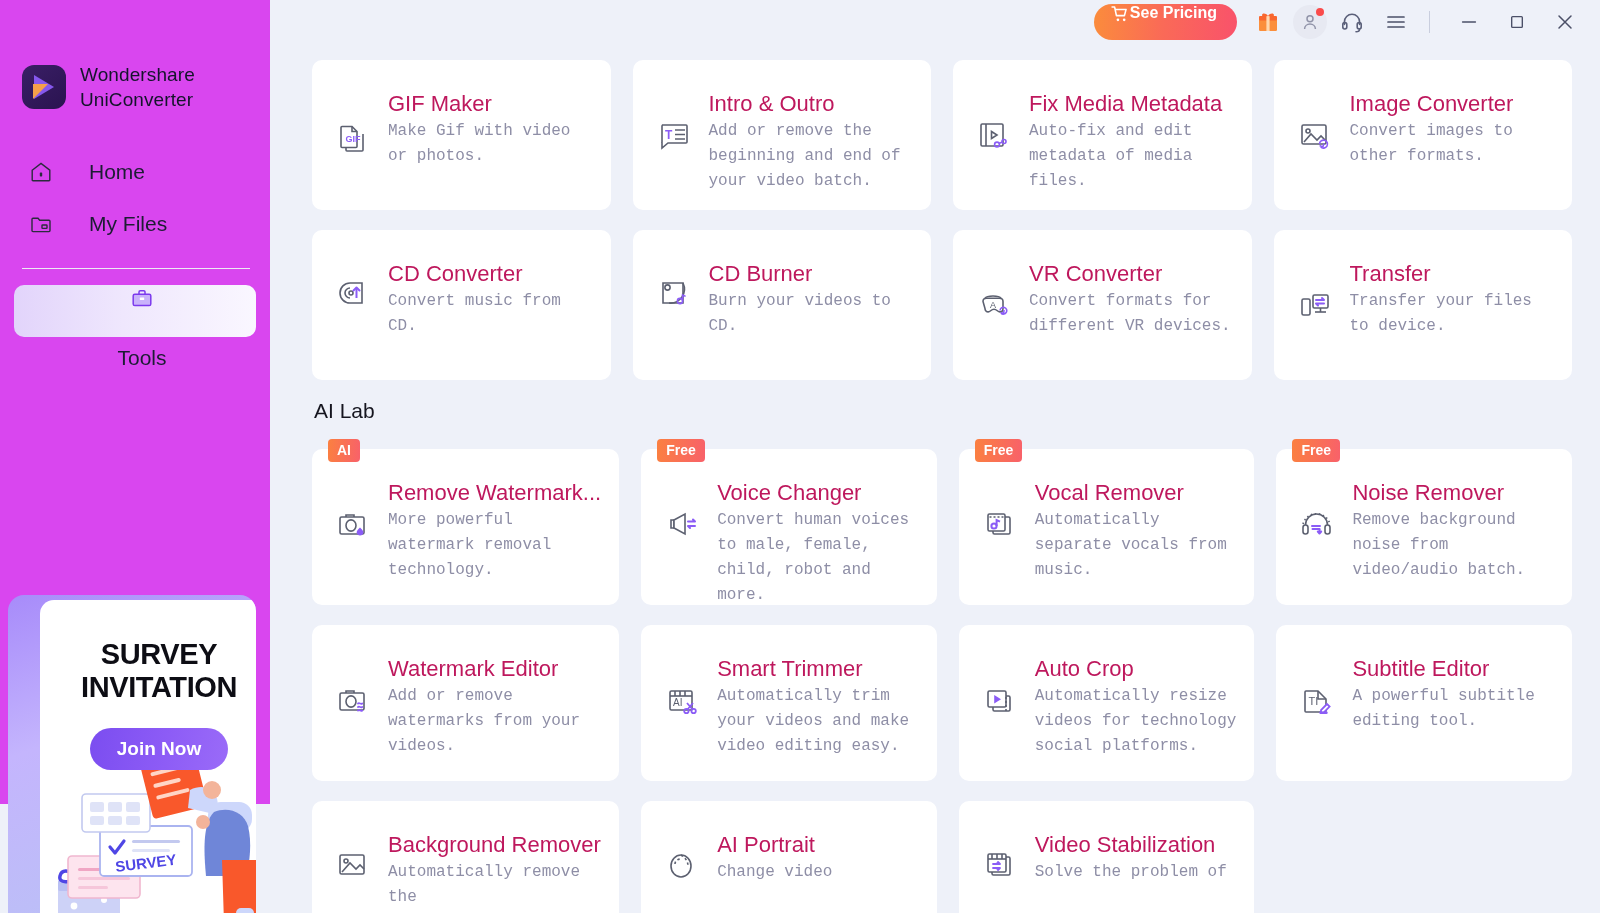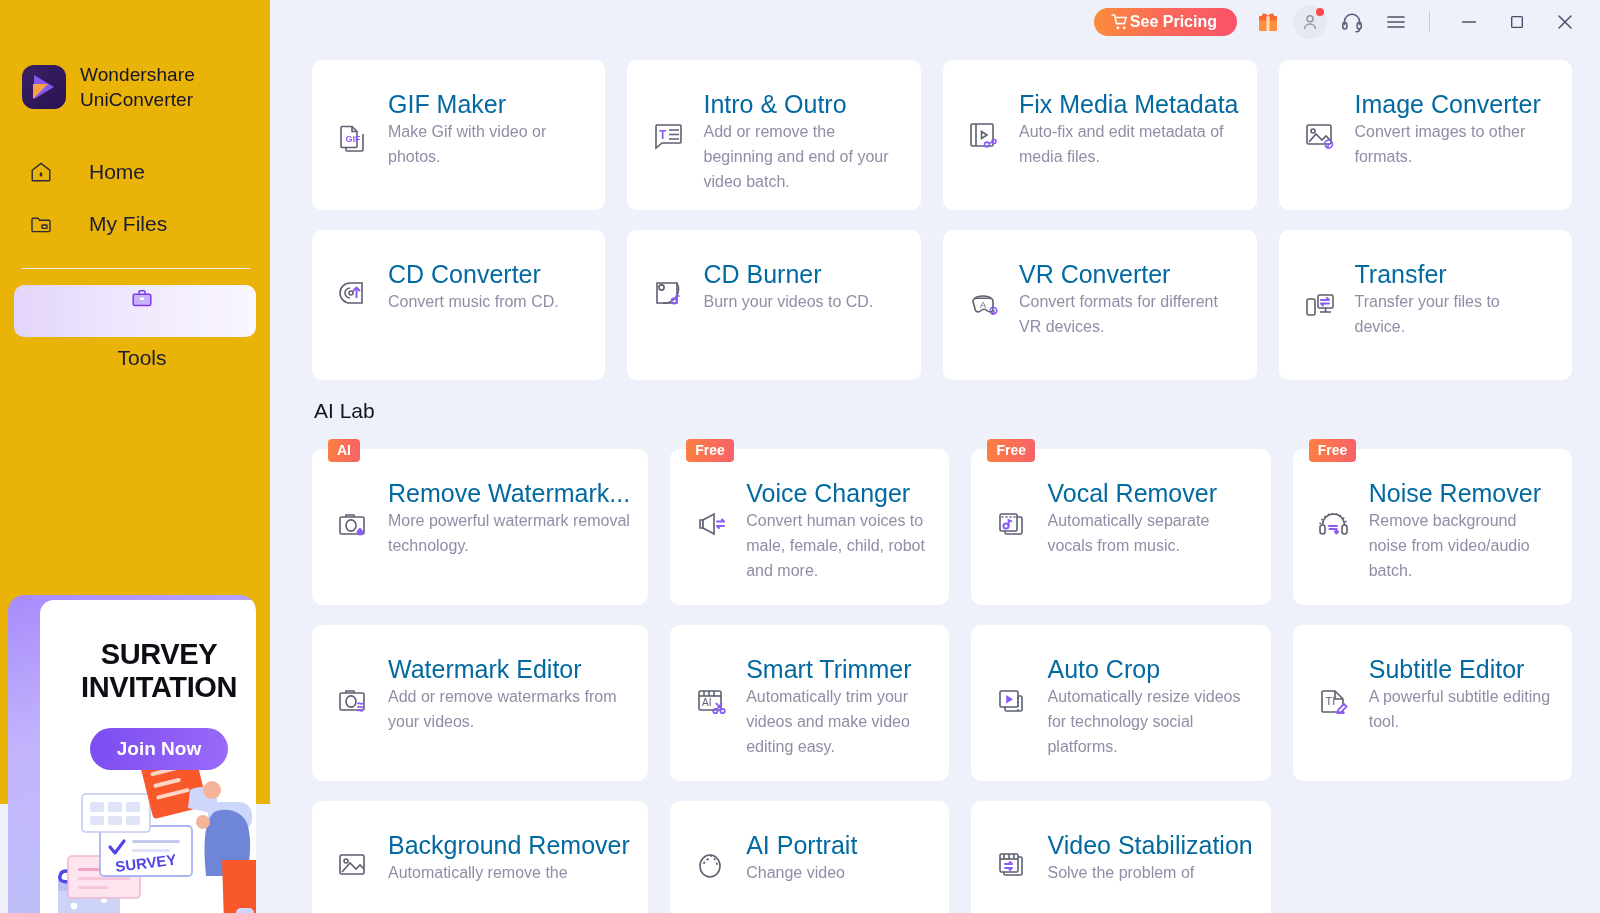--- a/index.html
+++ b/index.html
@@ -17,21 +17,21 @@
     width: 1600px;
     height: 913px;
     display: flex;
     background: #eef1f9;
   }
 
   
   .sidebar {
     width: 270px;
     height: 804px;
-    background: #eab308;
+    background: #d946ef;
     flex: 0 0 270px;
     position: relative;
   }
 
   .brand {
     display: flex;
     align-items: center;
     gap: 14px;
     padding: 62px 0 0 22px;
   }
@@ -156,22 +156,22 @@
     height: 44px;
     display: flex;
     align-items: center;
     justify-content: flex-end;
     padding-right: 14px;
     gap: 6px;
     z-index: 20;
   }
   .pricing-btn {
     display: flex;
-    align-items: center;
-    height: 28px;
+    align-items: flex-start;
+    height: 36px;
     padding: 0 20px 0 16px;
     border-radius: 18px;
     background: linear-gradient(93deg, #fb8c3c 0%, #fa6a57 48%, #f9526b 100%);
     color: #fff;
     font-size: 16px;
     font-weight: bold;
     cursor: pointer;
     margin-right: 6px;
   }
   .tb-icon {
@@ -226,30 +226,31 @@
     width: 46px; height: 46px;
     flex: 0 0 46px;
     display: flex;
     align-items: center;
     justify-content: center;
     margin-top: 22px;
   }
   .card.one-line .card-ico { margin-top: 10px; }
   .card-body { padding-top: 2px; }
   .card-title {
-    font-size: 25px;
+    font-size: 22px;
     line-height: 24px;
-    color: #0369a1;
+    color: #be185d;
     white-space: nowrap;
   }
   .card-desc {
     font-size: 16px;
     line-height: 25px;
     color: #8e8ea6;
     margin-top: 3px;
+    font-family: Liberation Mono, monospace;
   }
   .badge {
     position: absolute;
     left: 16px;
     top: -10px;
     height: 23px;
     line-height: 23px;
     padding: 0 9px;
     border-radius: 4px;
     background: linear-gradient(95deg, #fb8040 0%, #f8616a 100%);

